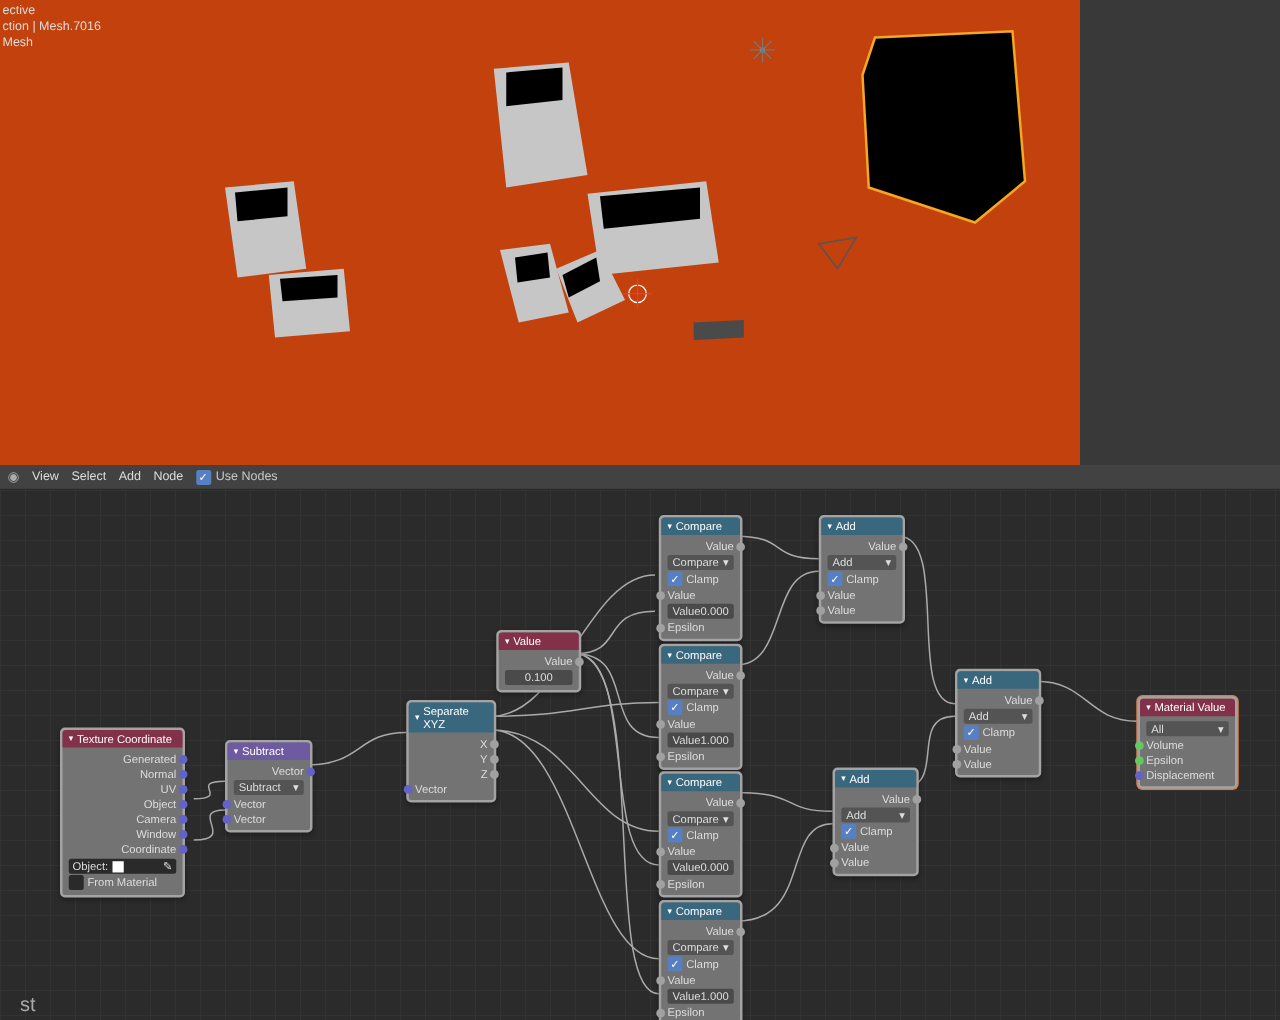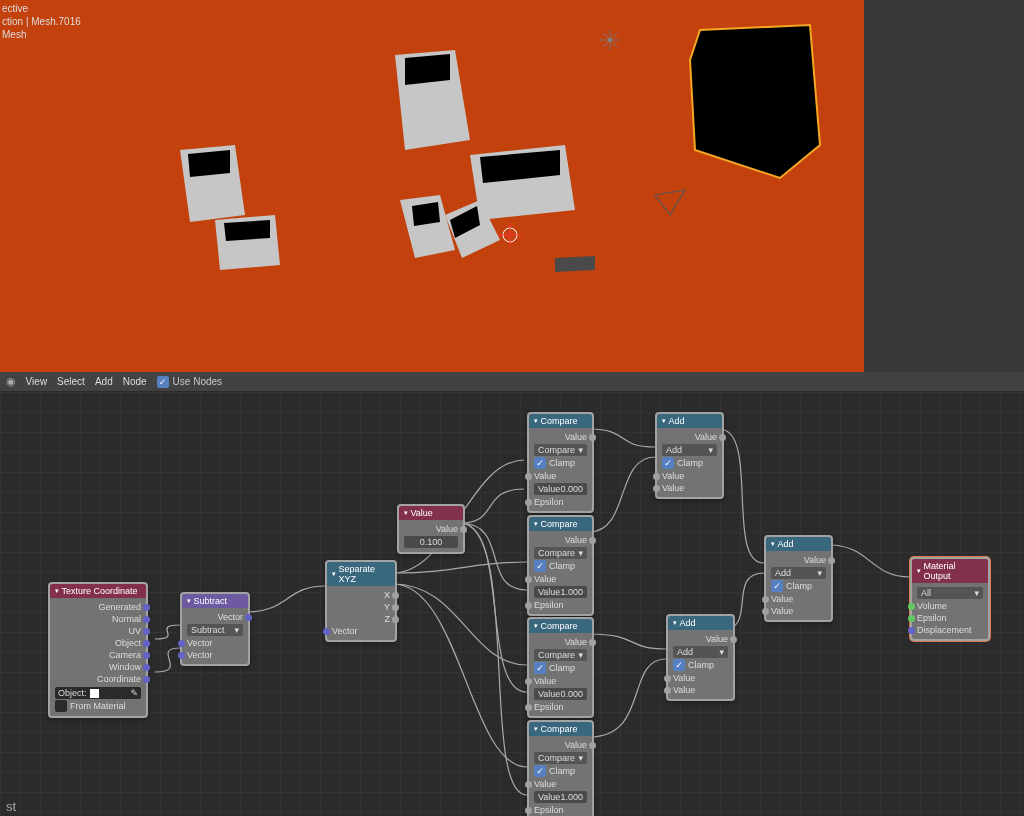--- a/index.html
+++ b/index.html
@@ -39,21 +39,21 @@
   .dot.s { background: #63c763; }
   .nfield { background: #545454; border-radius: 2px; padding: 1px 4px; font-size: 9px; margin: 1px 0; display: flex; justify-content: space-between; }
   .nfield.num { background: #4a4a4a; color: #ddd; }
   .ncb { display: flex; align-items: center; gap: 3px; margin: 1px 0; }
   .objfield { background: #2a2a2a; border-radius: 2px; padding: 1px 3px; display: flex; align-items: center; gap: 3px; margin-top: 2px; text-align: right; }
   .objfield .sq { width: 9px; height: 9px; background: #fff; }
   .objfield .eyed { margin-left: auto; font-size: 9px; }
   svg.links { position: absolute; inset: 0; pointer-events: none; }
   svg.links path { stroke: #aaa; stroke-width: 1.2; fill: none; }
   svg.scene { position: absolute; top: 0; left: 0; }
-  .btm { position: absolute; bottom: 2px; left: 6px; color: #aaa; font-size: 13px; }
+  .btm { position: absolute; bottom: 2px; left: 16px; color: #aaa; font-size: 16px; }
 </style>
 </head>
 <body>
 
 <div class="viewport">
   <svg class="scene" width="1024" height="372">
 
     <polygon points="700,30 810,25 820,145 780,178 695,150 690,60" fill="#000" stroke="#f5a623" stroke-width="2"></polygon>
 
     <polygon points="395,55 455,50 470,140 405,150" fill="#c6c6c6"></polygon>
@@ -419,21 +419,21 @@
           <span>Value</span>
         </div>
       <div class="sock in">
           <span class="dot f"></span>
           <span>Value</span>
         </div>
     </div>
   </div>
 
   <div class="node" style="left:910px; top:165px; width:80px; box-shadow:0 0 0 1px #d87b4a;">
-    <div class="nh hcol-red">Material Output</div>
+    <div class="nh hcol-red">Material Value</div>
     <div class="nb">
       <div class="nfield">
           <span>All</span>
           <span>▾</span>
         </div>
       <div class="sock in">
           <span class="dot s"></span>
           <span>Volume</span>
         </div>
       <div class="sock in">

